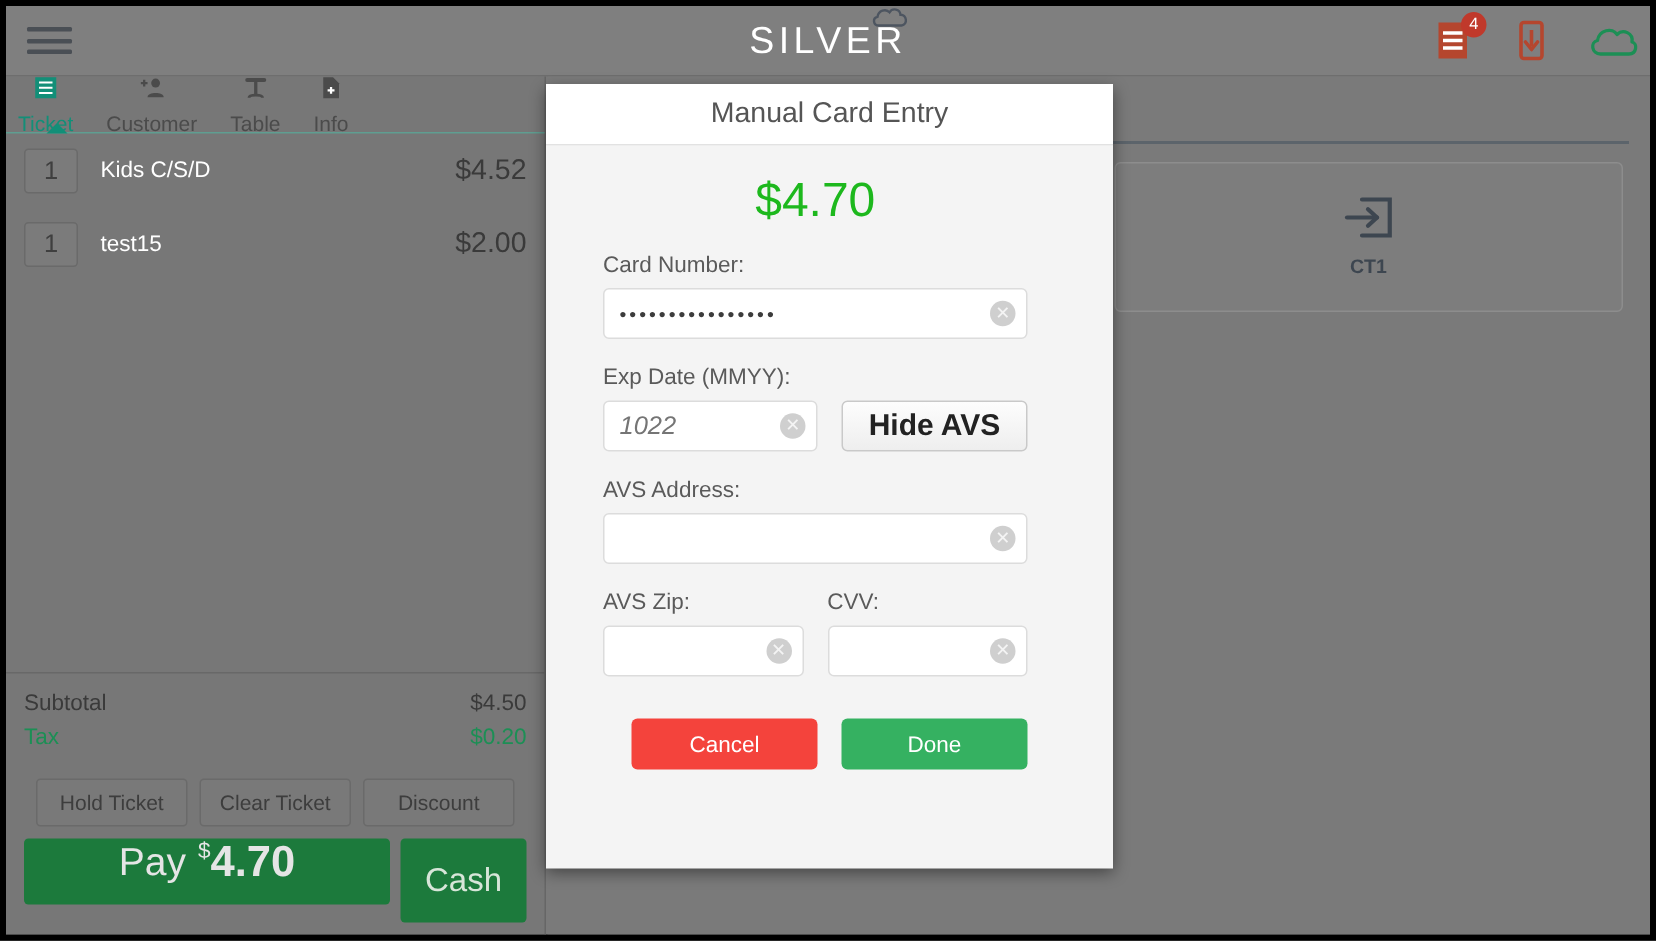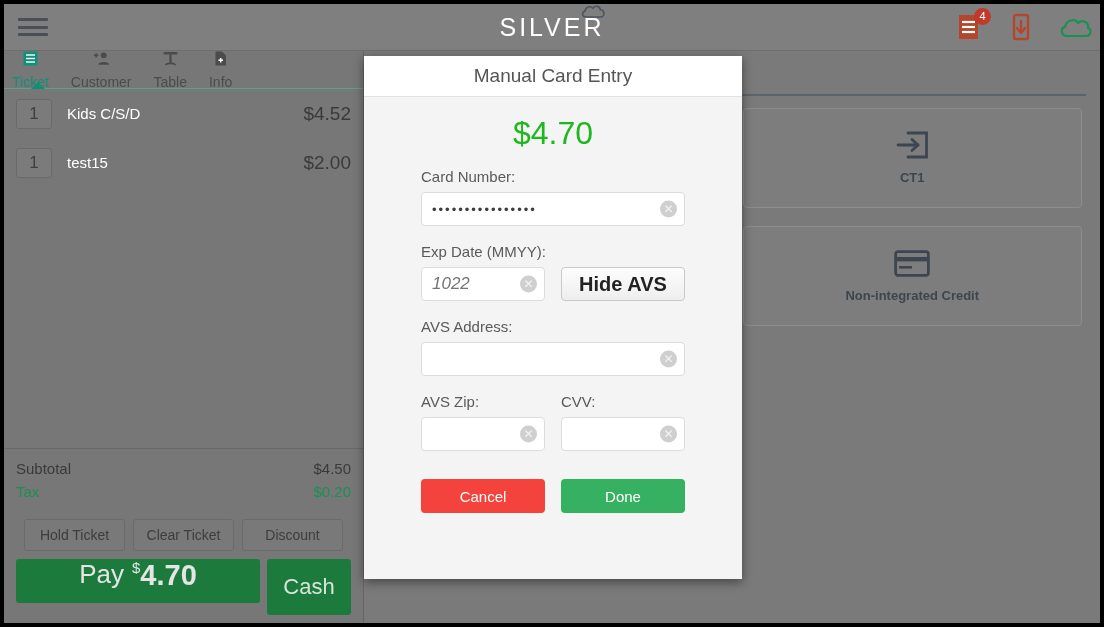--- a/index.html
+++ b/index.html
@@ -170,21 +170,21 @@
     width: 378px; height: 523px;
     background: #f4f4f4;
     box-shadow: 0 3px 10px rgba(0,0,0,0.45);
   }
   #modal-head {
     height: 41px; background: #fff;
     display: flex; align-items: center; justify-content: center;
     border-bottom: 1px solid #e2e2e2;
   }
   #modal-title { font-size: 19px; color: #555; }
-  #modal-body { padding: 18px 57px 0 57px; }
+  #modal-body { padding: 18px 57px 0 38px; }
   #amount {
     text-align: center; font-size: 32px; color: #1db81d; margin-bottom: 16px;
   }
   .flabel { font-size: 15px; color: #5a5a5a; margin-bottom: 7px; }
   .fwrap { position: relative; margin-bottom: 17px; }
   .fld {
     width: 100%; height: 34px;
     border: 1px solid #dcdcdc; border-radius: 4px; background: #fff;
     padding: 0 32px 0 10px;
     font-size: 15px; color: #444;
@@ -388,28 +388,20 @@
       <div class="tile">
         <svg width="36" height="29" viewBox="0 0 36 29">
           <path d="M13 7 C9 7 8 2 11.5 2 C14.5 2 17 7 17 7" fill="none" stroke="#3d4650" stroke-width="2.3"></path>
           <path d="M22 7 C26 7 27 2 23.5 2 C20.5 2 18 7 18 7" fill="none" stroke="#3d4650" stroke-width="2.3"></path>
           <rect x="3" y="7" width="30" height="20" rx="2.4" fill="none" stroke="#3d4650" stroke-width="2.6"></rect>
           <line x1="3" y1="19" x2="33" y2="19" stroke="#3d4650" stroke-width="2.4"></line>
         </svg>
         <span class="tlab">Integrated Gift</span>
       </div>
 
-      <div class="tile">
-        <svg width="36" height="27" viewBox="0 0 36 27">
-          <rect x="1.6" y="1.6" width="32.8" height="23.8" rx="2.6" fill="none" stroke="#3d4650" stroke-width="2.8"></rect>
-          <rect x="1.6" y="7" width="32.8" height="4.4" fill="#3d4650"></rect>
-          <rect x="5" y="16" width="13" height="2.6" fill="#3d4650"></rect>
-        </svg>
-        <span class="tlab">Non-integrated Credit</span>
-      </div>
     </div>
 
     <div id="anytime">at any time</div>
   </div>
 
   <div id="scrim"></div>
 
   <div id="modal">
 
     <div id="modal-head">

